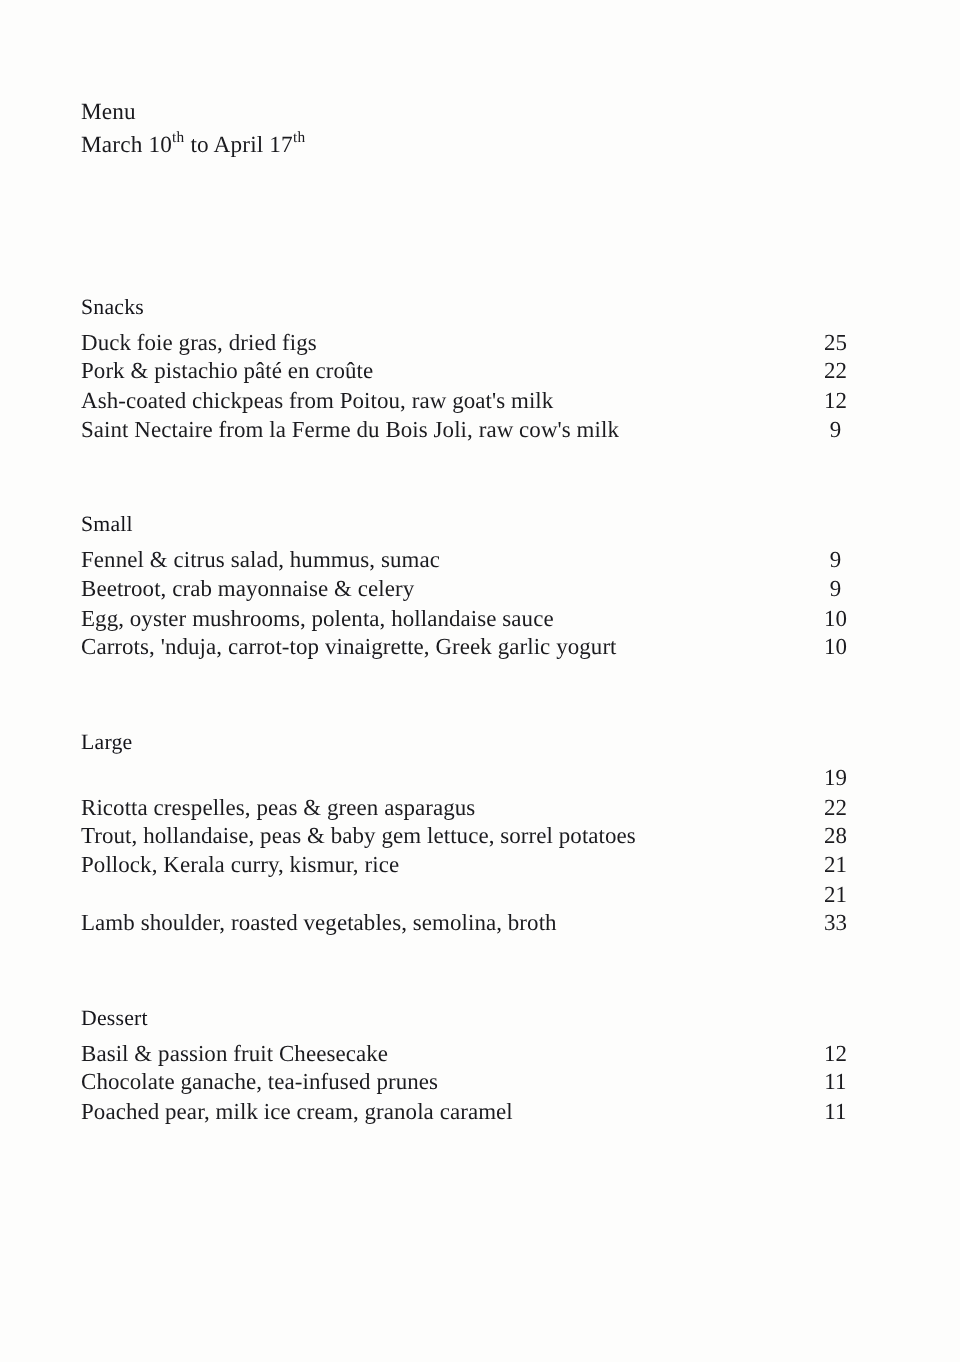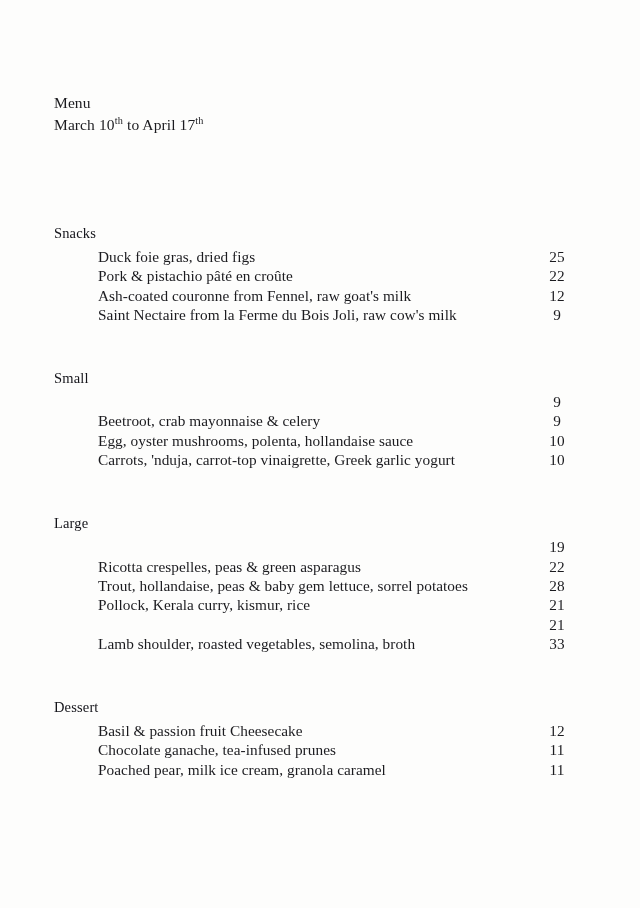--- a/index.html
+++ b/index.html
@@ -14,21 +14,21 @@
     color: #1b1b1f;
     -webkit-font-smoothing: antialiased;
     overflow: hidden;
   }
 
   .page {
     position: relative;
     width: 640px;
     height: 908px;
     box-sizing: border-box;
-    padding: 92px 60px 0 54px;
+    padding: 64px 60px 0 54px;
   }
 
   
   .masthead {
     margin: 0 0 88px 0;
   }
   .masthead-line {
     font-size: 15.5px;
     line-height: 22px;
     letter-spacing: 0.1px;
@@ -59,21 +59,20 @@
   }
 
   .menu-list {
     display: block;
   }
   .menu-row {
     display: flex;
     align-items: baseline;
     line-height: 19.3px;
     white-space: nowrap;
-    margin-left: 44px;
   }
   .item-name {
     font-size: 15.3px;
     letter-spacing: 0.05px;
     color: #1b1b1f;
     flex: 0 0 auto;
   }
   .spacer {
     flex: 1 1 auto;
     min-width: 4px;
@@ -105,35 +104,36 @@
             <span class="item-name">Duck foie gras, dried figs</span>
             <span class="spacer"></span>
             <span class="item-price">25</span>
           </div>
           <div class="menu-row">
             <span class="item-name">Pork &amp; pistachio pâté en croûte</span>
             <span class="spacer"></span>
             <span class="item-price">22</span>
           </div>
           <div class="menu-row">
-            <span class="item-name">Ash-coated couronne from Fennel, raw goat's milk</span>
+            <span class="item-name">Ash-coated chickpeas from Poitou, raw goat's milk</span>
             <span class="spacer"></span>
             <span class="item-price">12</span>
           </div>
           <div class="menu-row">
             <span class="item-name">Saint Nectaire from la Ferme du Bois Joli, raw cow's milk</span>
             <span class="spacer"></span>
             <span class="item-price">9</span>
           </div>
         </div>
       </div>
       <div class="section">
         <div class="section-heading">Small</div>
         <div class="menu-list">
           <div class="menu-row">
+            <span class="item-name">Fennel &amp; citrus salad, hummus, sumac</span>
             <span class="spacer"></span>
             <span class="item-price">9</span>
           </div>
           <div class="menu-row">
             <span class="item-name">Beetroot, crab mayonnaise &amp; celery</span>
             <span class="spacer"></span>
             <span class="item-price">9</span>
           </div>
           <div class="menu-row">
             <span class="item-name">Egg, oyster mushrooms, polenta, hollandaise sauce</span>

